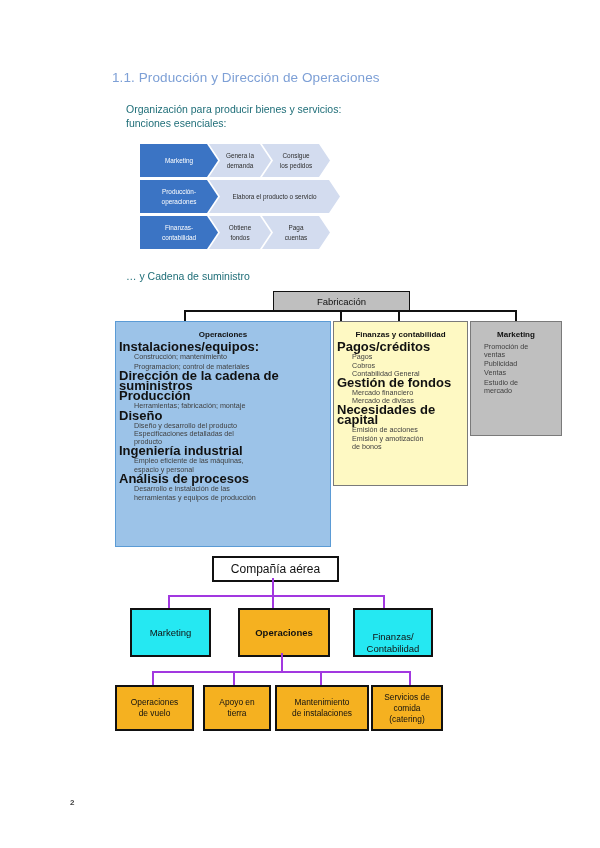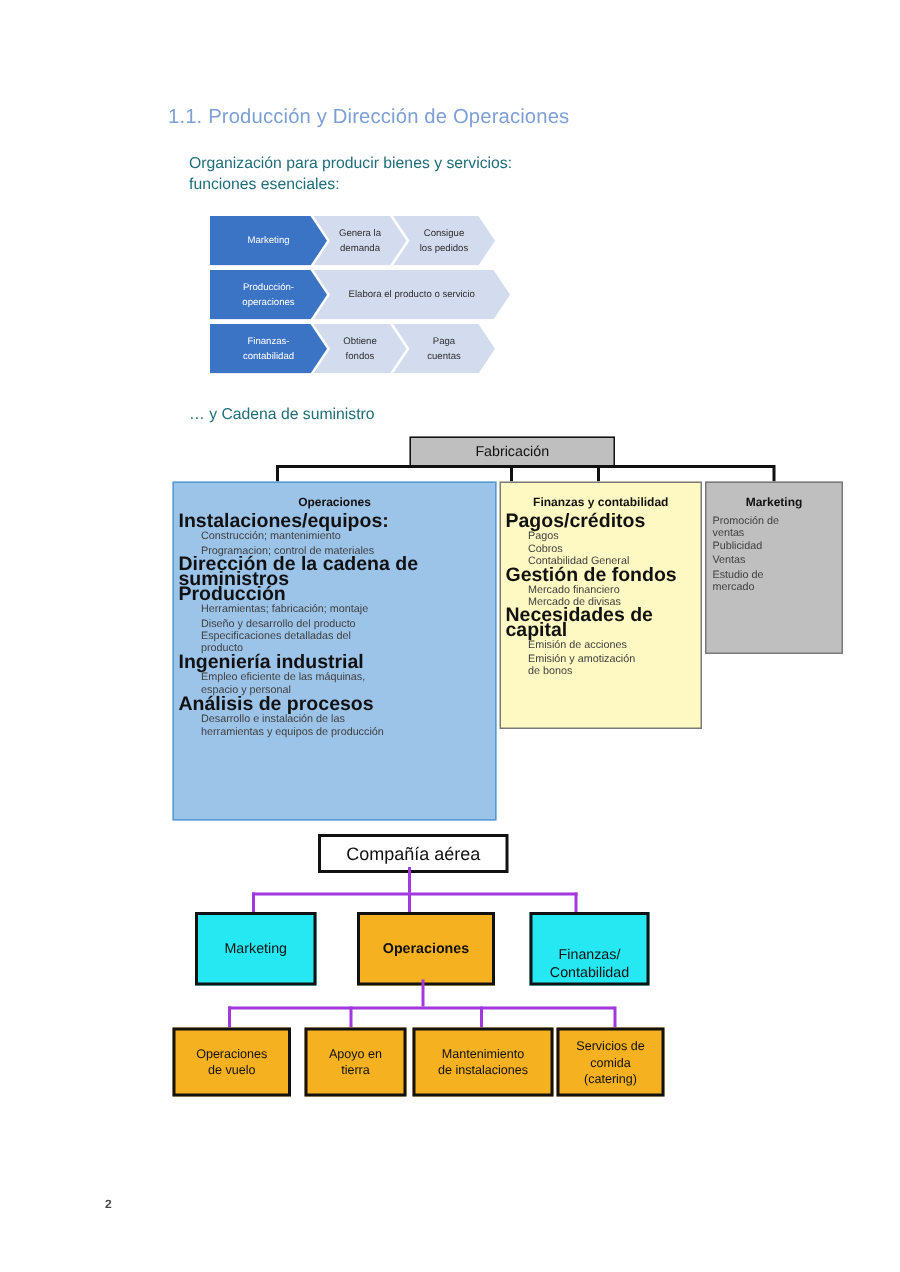--- a/index.html
+++ b/index.html
@@ -56,21 +56,21 @@
   .sc-box.fin{left:333px;top:321px;width:133px;height:163px;background:#fef9c3;}
   .sc-box.mkt{left:470px;top:321px;width:90px;height:113px;background:#BFBFBF;}
 
   .sc-title{
     text-align:center;font-weight:bold;font-size:8px;color:#111;
     margin:8px 0 3px 0;
   }
   .sc-h{font-weight:bold;font-size:13px;color:#111;padding-left:3px;line-height:10px;}
   .sc-s{font-size:7.2px;color:#3f3f3f;padding-left:18px;line-height:9.6px;}
   .sc-s.tight{line-height:8px;}
-  .mk-item{font-size:7.2px;color:#3f3f3f;padding-left:4px;line-height:9.4px;}
+  .mk-item{font-size:7.2px;color:#3f3f3f;padding-left:13px;line-height:9.4px;}
   .mk-item.tight{line-height:7.6px;}
 
   
   .org-root{
     position:absolute;left:212px;top:556px;width:123px;height:22px;
     background:#ffffff;border:2px solid #111;
     display:flex;align-items:center;justify-content:center;
     font-size:12px;color:#111;
   }
   .pl{position:absolute;background:#A238E0;}
@@ -151,20 +151,21 @@
   <div class="ln v" style="left:515px;top:310px;height:11px;"></div>
 
   <div class="sc-box ops" id="ops-box">
       <div class="sc-title">Operaciones</div>
       <div class="sc-h">Instalaciones/equipos:</div>
       <div class="sc-s">Construcción; mantenimiento</div>
       <div class="sc-s">Programacion; control de materiales</div>
       <div class="sc-h">Dirección de la cadena de suministros</div>
       <div class="sc-h">Producción</div>
       <div class="sc-s">Herramientas; fabricación; montaje</div>
+      <div class="sc-h">Diseño</div>
       <div class="sc-s">Diseño y desarrollo del producto</div>
       <div class="sc-s tight">Especificaciones detalladas del</div>
       <div class="sc-s tight">producto</div>
       <div class="sc-h">Ingeniería industrial</div>
       <div class="sc-s">Empleo eficiente de las máquinas,</div>
       <div class="sc-s tight">espacio y  personal</div>
       <div class="sc-h">Análisis de procesos</div>
       <div class="sc-s">Desarrollo e instalación de las</div>
       <div class="sc-s tight">herramientas y equipos de producción</div>
     </div>

